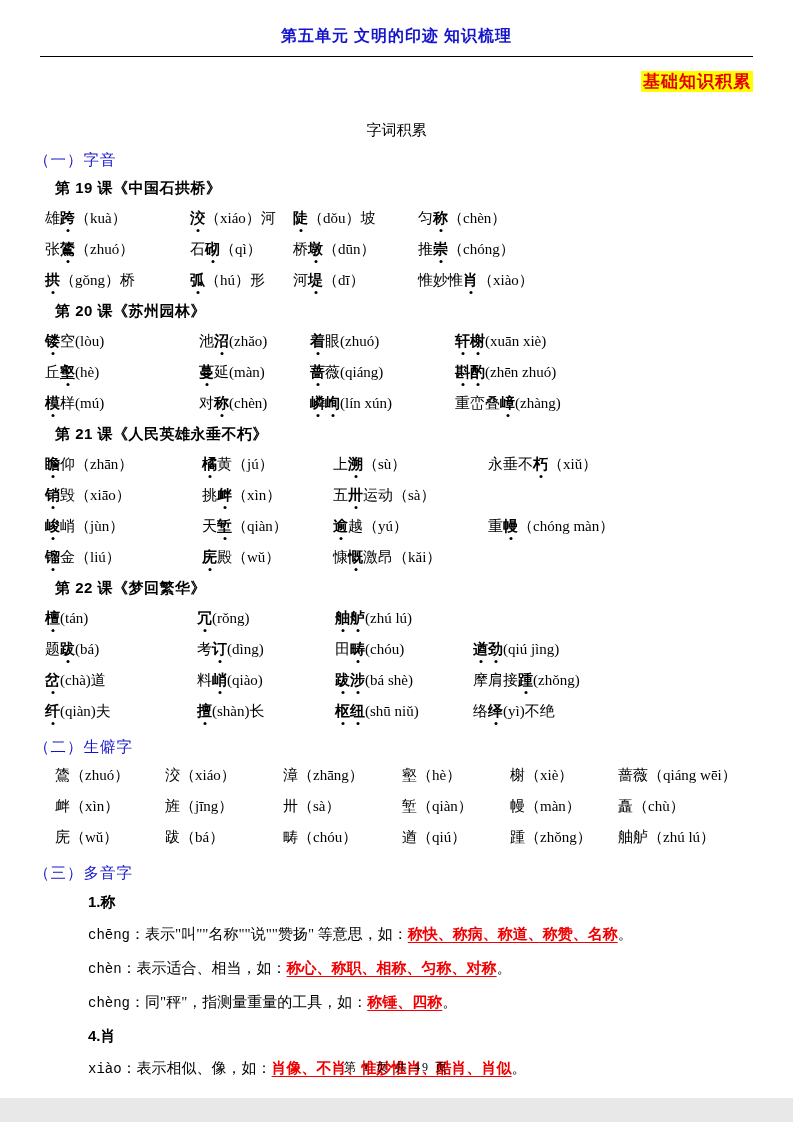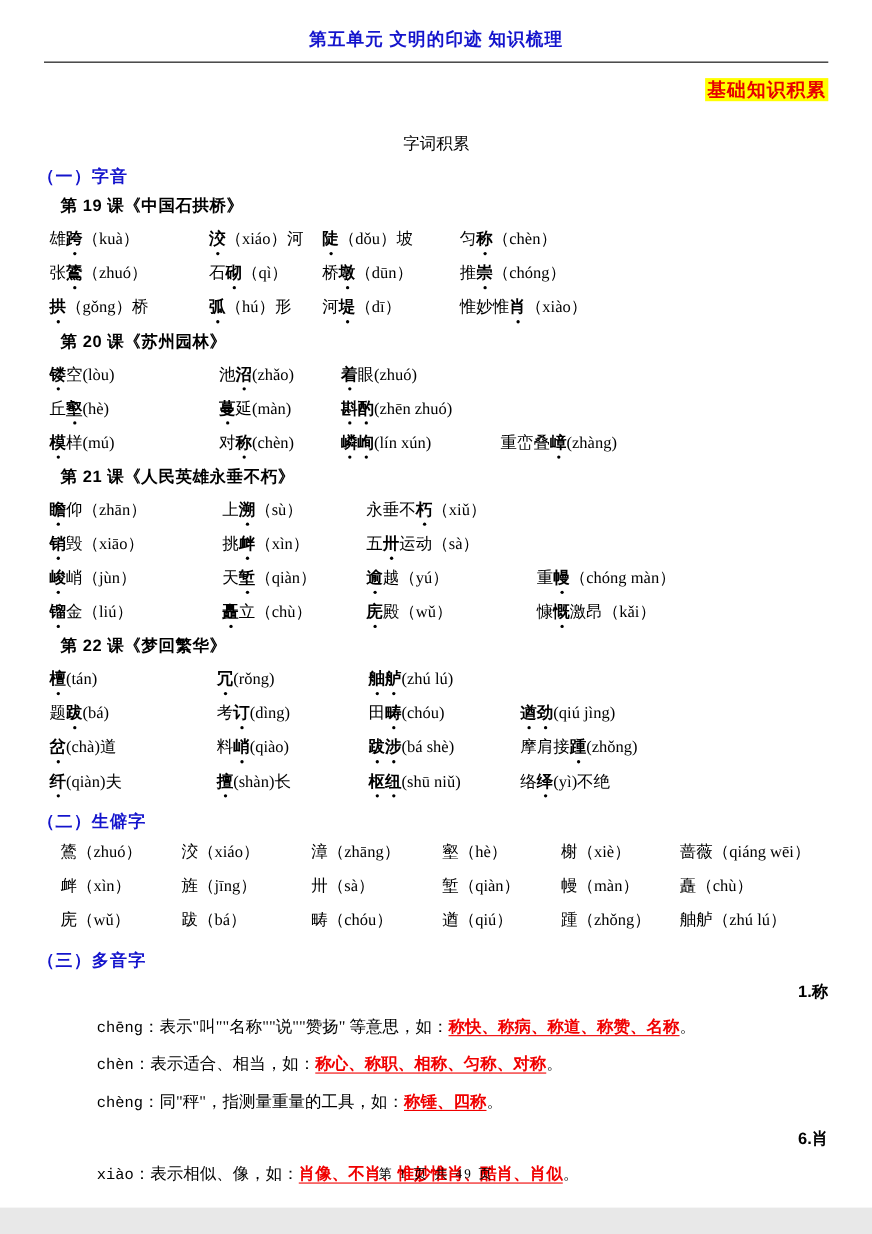--- a/index.html
+++ b/index.html
@@ -8,34 +8,34 @@
     box-sizing:border-box;padding:26px 40px 0 40px;
     font-family:"Liberation Serif","DejaVu Serif",serif;
     font-size:15px;color:#000;overflow:hidden;position:relative;
   }
   .doc-title{text-align:center;color:#1414cc;font-weight:bold;font-size:16px;letter-spacing:1px;}
   .rule{border-bottom:1.6px solid #000;margin-top:9px;}
   .center{text-align:right;}
   .hl-wrap{margin-top:13px;}
   .hl{background:#ffff00;color:#e60000;font-weight:bold;font-size:17px;padding:1px 2px;letter-spacing:1px;}
   .subtitle{text-align:center;margin-top:28px;font-size:15px;}
-  .section-label{color:#1414cc;font-weight:bold;font-size:15.5px;margin:10px 0 2px -6px;letter-spacing:1px;}
+  .section-label{color:#1414cc;font-weight:normal;font-size:15.5px;margin:10px 0 2px -6px;letter-spacing:1px;}
   .lesson-title{font-weight:bold;font-size:15px;margin-left:15px;line-height:30px;letter-spacing:.5px;
     font-family:"Liberation Sans","DejaVu Sans",sans-serif;}
   .word-row{display:grid;margin-left:5px;line-height:31px;}
   .l19{grid-template-columns:145px 103px 125px auto;}
   .l20{grid-template-columns:154px 111px 145px auto;}
   .l21{grid-template-columns:157px 131px 155px auto;}
   .l22{grid-template-columns:152px 138px 138px auto;}
   .rare-row{display:grid;grid-template-columns:110px 118px 119px 108px 108px auto;margin-left:15px;line-height:31px;}
   .em{font-weight:bold;position:relative;display:inline-block;line-height:inherit;}
   .em::after{content:'';position:absolute;width:3px;height:3px;border-radius:50%;background:#000;
     bottom:2px;left:50%;transform:translateX(-50%);}
-  .poly-num{font-weight:bold;font-size:15px;line-height:32px;
-    font-family:"Liberation Sans","DejaVu Sans",sans-serif;text-align:right;}
+  .poly-num{font-weight:bold;font-size:15px;margin-left:48px;line-height:32px;
+    font-family:"Liberation Sans","DejaVu Sans",sans-serif;}
   .py-line{margin-left:48px;line-height:33px;font-size:15px;}
   .py{font-family:"Liberation Mono","DejaVu Sans Mono",monospace;font-size:14px;}
   .red-phrase{color:#f00000;font-weight:bold;text-decoration:underline;text-underline-offset:3px;}
   .footer{position:absolute;left:0;right:0;bottom:22px;text-align:center;font-size:12px;letter-spacing:2px;}
 </style>
 </head>
 <body>
 
 <div class="page">
   <div class="doc-title">第五单元 文明的印迹 知识梳理</div>
@@ -67,54 +67,56 @@
           <span class="word-item"><span>河</span><span class="em">堤</span><span>（dī）</span></span>
           <span class="word-item"><span>惟妙惟</span><span class="em">肖</span><span>（xiào）</span></span>
         </div>
       </div>
       <div class="lesson">
         <div class="lesson-title">第 20 课《苏州园林》</div>
         <div class="word-row l20">
           <span class="word-item"><span class="em">镂</span><span>空(lòu)</span></span>
           <span class="word-item"><span>池</span><span class="em">沼</span><span>(zhǎo)</span></span>
           <span class="word-item"><span class="em">着</span><span>眼(zhuó)</span></span>
+          <span class="word-item"><span class="em">轩</span><span class="em">榭</span><span>(xuān xiè)</span></span>
         </div>
         <div class="word-row l20">
           <span class="word-item"><span>丘</span><span class="em">壑</span><span>(hè)</span></span>
           <span class="word-item"><span class="em">蔓</span><span>延(màn)</span></span>
+          <span class="word-item"><span class="em">蔷</span><span>薇(qiáng)</span></span>
           <span class="word-item"><span class="em">斟</span><span class="em">酌</span><span>(zhēn zhuó)</span></span>
         </div>
         <div class="word-row l20">
           <span class="word-item"><span class="em">模</span><span>样(mú)</span></span>
           <span class="word-item"><span>对</span><span class="em">称</span><span>(chèn)</span></span>
           <span class="word-item"><span class="em">嶙</span><span class="em">峋</span><span>(lín xún)</span></span>
           <span class="word-item"><span>重峦叠</span><span class="em">嶂</span><span>(zhàng)</span></span>
         </div>
       </div>
       <div class="lesson">
         <div class="lesson-title">第 21 课《人民英雄永垂不朽》</div>
         <div class="word-row l21">
           <span class="word-item"><span class="em">瞻</span><span>仰（zhān）</span></span>
+          <span class="word-item"><span class="em">橘</span><span>黄（jú）</span></span>
           <span class="word-item"><span>上</span><span class="em">溯</span><span>（sù）</span></span>
           <span class="word-item"><span>永垂不</span><span class="em">朽</span><span>（xiǔ）</span></span>
         </div>
         <div class="word-row l21">
           <span class="word-item"><span class="em">销</span><span>毁（xiāo）</span></span>
           <span class="word-item"><span>挑</span><span class="em">衅</span><span>（xìn）</span></span>
           <span class="word-item"><span>五</span><span class="em">卅</span><span>运动（sà）</span></span>
         </div>
         <div class="word-row l21">
           <span class="word-item"><span class="em">峻</span><span>峭（jùn）</span></span>
           <span class="word-item"><span>天</span><span class="em">堑</span><span>（qiàn）</span></span>
           <span class="word-item"><span class="em">逾</span><span>越（yú）</span></span>
           <span class="word-item"><span>重</span><span class="em">幔</span><span>（chóng màn）</span></span>
         </div>
         <div class="word-row l21">
           <span class="word-item"><span class="em">镏</span><span>金（liú）</span></span>
-          <span class="word-item"><span class="em">矗</span><span>立（chù）</span></span>
           <span class="word-item"><span class="em">庑</span><span>殿（wǔ）</span></span>
           <span class="word-item"><span>慷</span><span class="em">慨</span><span>激昂（kǎi）</span></span>
         </div>
       </div>
       <div class="lesson">
         <div class="lesson-title">第 22 课《梦回繁华》</div>
         <div class="word-row l22">
           <span class="word-item"><span class="em">檀</span><span>(tán)</span></span>
           <span class="word-item"><span class="em">冗</span><span>(rǒng)</span></span>
           <span class="word-item"><span class="em">舳</span><span class="em">舻</span><span>(zhú lú)</span></span>
@@ -167,18 +169,18 @@
         <span class="rare-item">舳舻（zhú lú）</span>
       </div>
     </div>
 
   <div class="section-label">（三）多音字</div>
   <div id="poly">
       <div class="poly-num">1.称</div>
       <div class="py-line"><span class="py">chēng</span><span>：表示"叫""名称""说""赞扬" 等意思，如：</span><span class="red-phrase">称快、称病、称道、称赞、名称</span><span>。</span></div>
       <div class="py-line"><span class="py">chèn</span><span>：表示适合、相当，如：</span><span class="red-phrase">称心、称职、相称、匀称、对称</span><span>。</span></div>
       <div class="py-line"><span class="py">chèng</span><span>：同"秤"，指测量重量的工具，如：</span><span class="red-phrase">称锤、四称</span><span>。</span></div>
-      <div class="poly-num">6.肖</div>
+      <div class="poly-num">4.肖</div>
       <div class="py-line"><span class="py">xiào</span><span>：表示相似、像，如：</span><span class="red-phrase">肖像、不肖、惟妙惟肖、酷肖、肖似</span><span>。</span></div>
     </div>
 
   <div class="footer">第 1 页 共 49 页</div>
 </div>
 
 </body></html>

